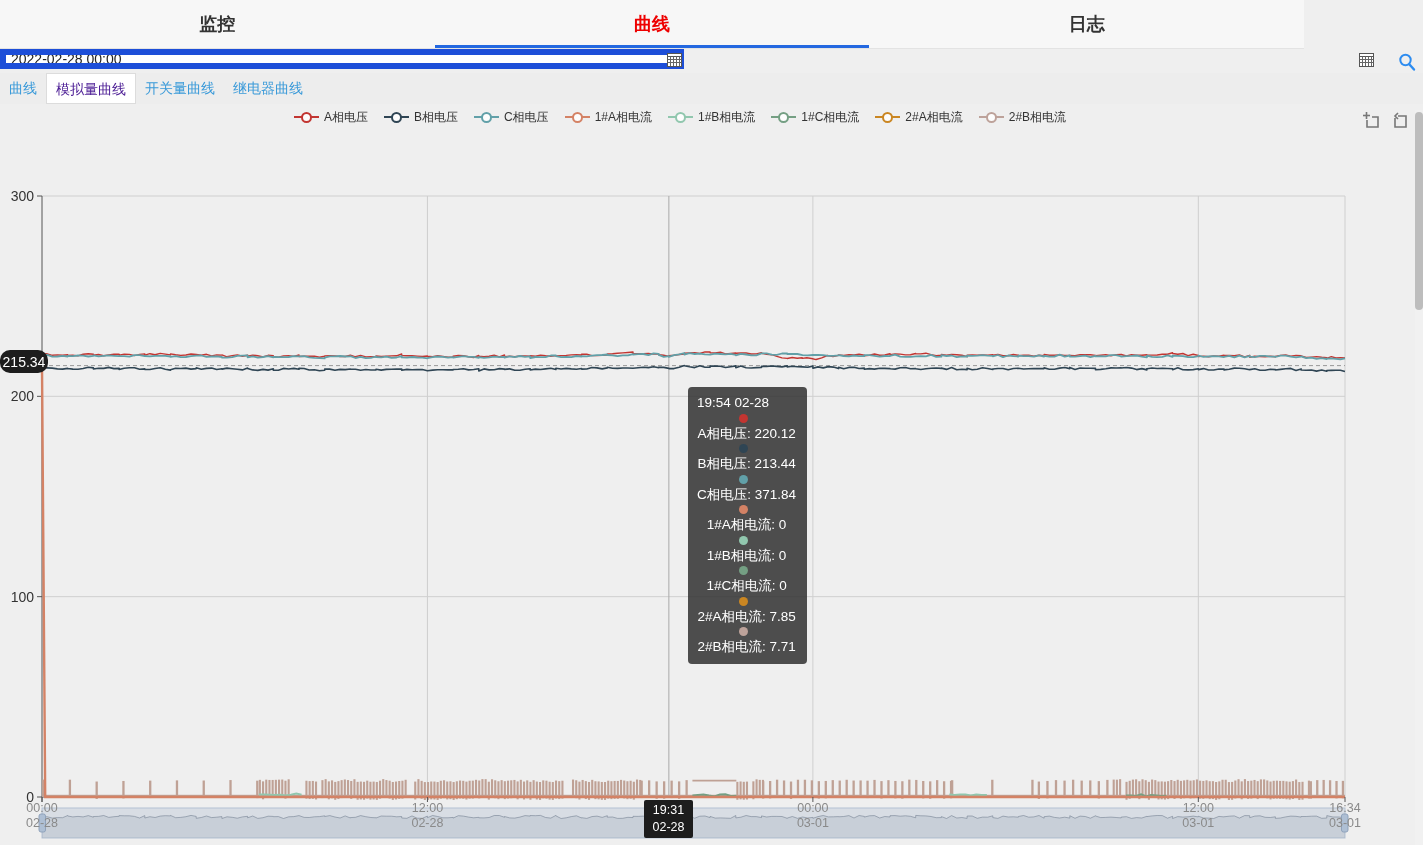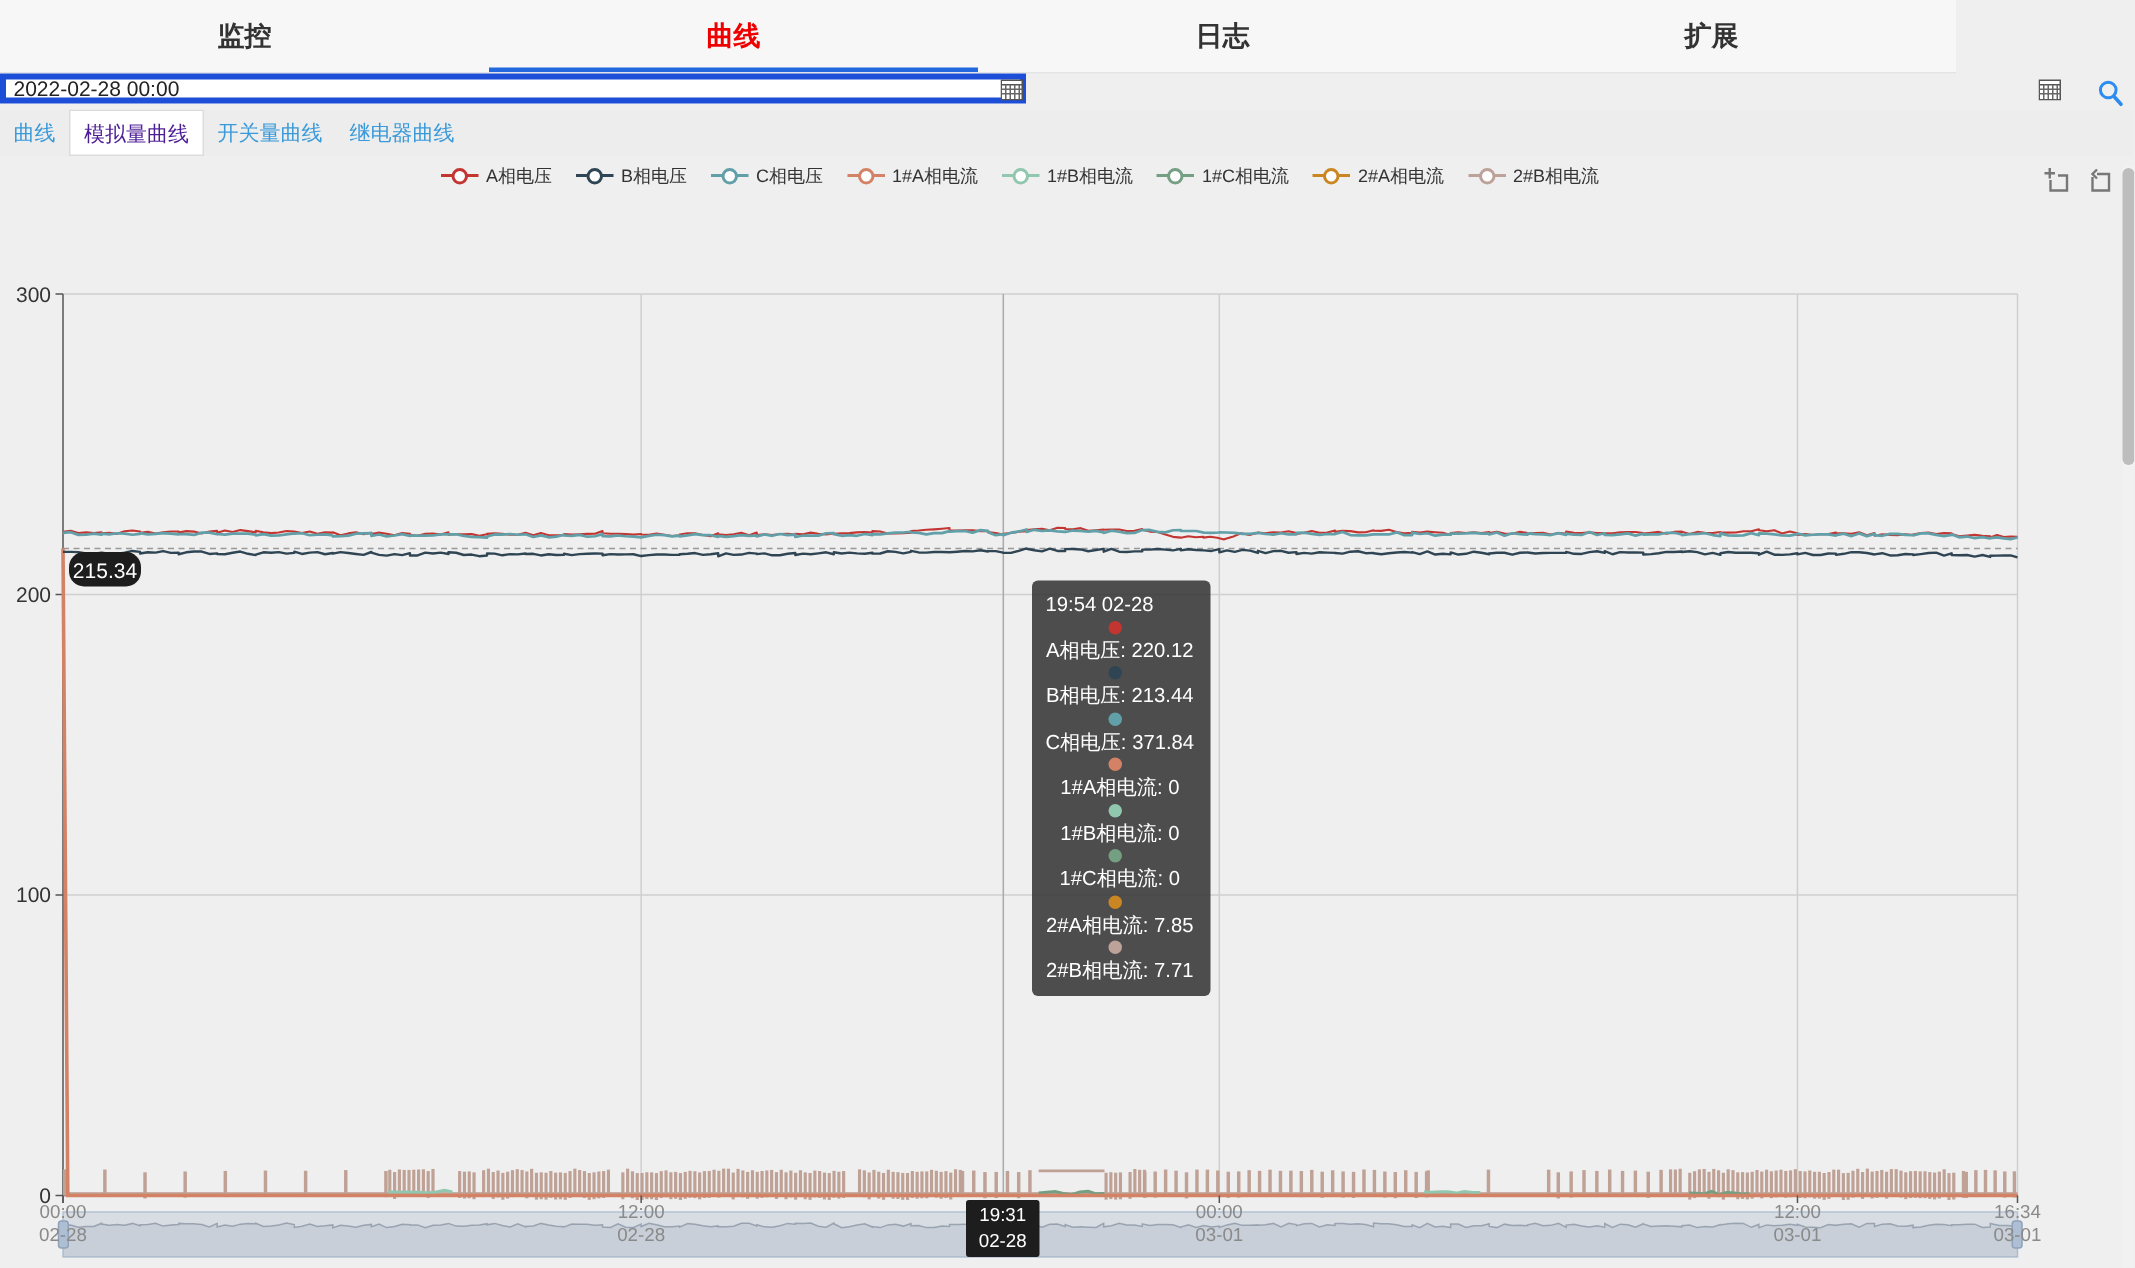--- a/index.html
+++ b/index.html
@@ -7,21 +7,21 @@
   #app{position:relative;width:1423px;height:845px;overflow:hidden;background:#efefef;}
 
   
   #tabbar{position:absolute;left:0;top:0;width:1304px;height:48px;background:#f7f7f7;border-bottom:1px solid #e3e3e3;display:flex;}
   .tab{flex:1;display:flex;align-items:center;justify-content:center;font-size:18px;font-weight:bold;color:#333;cursor:pointer;position:relative;}
   .tab.active{color:#ee0000;}
   .tab.active .underline{position:absolute;left:0;right:0;bottom:0;height:3px;background:#2468e0;}
 
   
   #datebar{position:absolute;left:0;top:48px;width:1423px;height:25px;}
-  .dateinput{position:absolute;top:1px;height:20px;background:#fff;border:4px solid #1d4ed8;font-size:14px;color:#222;padding:0 22px 0 5px;box-sizing:border-box;font-family:"Liberation Sans",sans-serif;}
+  .dateinput{position:absolute;top:1px;height:20px;background:#fff;border:6px solid #1d4ed8;font-size:14px;color:#222;padding:0 22px 0 5px;box-sizing:border-box;font-family:"Liberation Sans",sans-serif;}
   #date-start{left:0;width:684px;}
   #date-end{left:690px;width:690px;}
   .calicon{position:absolute;top:4px;width:15px;height:15px;cursor:pointer;}
   #search-btn{position:absolute;left:1397px;top:4px;width:20px;height:20px;cursor:pointer;}
 
   
   #subtabs{position:absolute;left:0;top:73px;width:1423px;height:31px;background:#ededed;display:flex;align-items:center;font-size:14px;}
   .subtab{padding:0 9px;color:#3a9ad9;cursor:pointer;height:31px;line-height:31px;}
   .subtab.active{background:#fff;color:#4c1d95;border:1px solid #dcdcdc;box-sizing:border-box;}
 
@@ -40,21 +40,21 @@
   
   #chart-svg{position:absolute;left:0;top:0;width:1423px;height:845px;pointer-events:none;}
   #plot-hover{position:absolute;left:42px;top:196px;width:1303px;height:601px;}
 
   
   #tooltip{position:absolute;left:688px;top:387px;background:rgba(50,50,50,0.86);border-radius:4px;padding:5px 11px 6px 9px;color:#fff;font-size:13.5px;line-height:21.5px;white-space:nowrap;z-index:20;}
   .ttrow{display:flex;align-items:center;flex-direction:column;}
   .ttdot{width:9px;height:9px;border-radius:50%;margin-right:6px;flex:none;}
 
   
-  #ylabel{position:absolute;left:0;top:368px;width:48px;height:23px;background:#1d1d1d;color:#fff;font-size:14px;display:flex;align-items:center;justify-content:center;z-index:15;border-radius:10px;margin-left:46px;}
+  #ylabel{position:absolute;left:0;top:350px;width:48px;height:23px;background:#1d1d1d;color:#fff;font-size:14px;display:flex;align-items:center;justify-content:center;z-index:15;border-radius:10px;}
   #xlabel{position:absolute;left:644px;top:800px;width:49px;height:38px;background:#1d1d1d;color:#fff;font-size:12.5px;line-height:17px;text-align:center;padding-top:2px;box-sizing:border-box;z-index:15;border-radius:2px;}
 
   
   #scrollbar{position:absolute;left:1415px;top:110px;width:8px;height:735px;background:#f1f1f1;}
   #scroll-thumb{position:absolute;left:0;top:2px;width:8px;height:198px;background:#bdbdbd;border-radius:4px;}
 </style>
 </head>
 <body>
 
 <div id="app">
@@ -62,23 +62,20 @@
   <div id="tabbar">
       <div class="tab">
         <span>监控</span>
       </div>
       <div class="tab active">
         <span style="color: rgb(238, 0, 0);">曲线</span>
         <div class="underline" style="background: rgb(36, 104, 224);"></div>
       </div>
       <div class="tab">
         <span>日志</span>
-      </div>
-      <div class="tab">
-        <span>扩展</span>
       </div>
     </div>
 
   <div id="datebar">
     <input id="date-start" class="dateinput" readonly="" value="2022-02-28 00:00" style="">
     <span class="calicon" style="left:667px">
       <svg width="15" height="15" viewBox="0 0 15 15">
           <rect x="0.5" y="1.5" width="14" height="13" fill="#fff" stroke="#555"></rect>
           <line x1="0.5" y1="4.5" x2="14.5" y2="4.5" stroke="#555"></line>
           <g stroke="#666">

